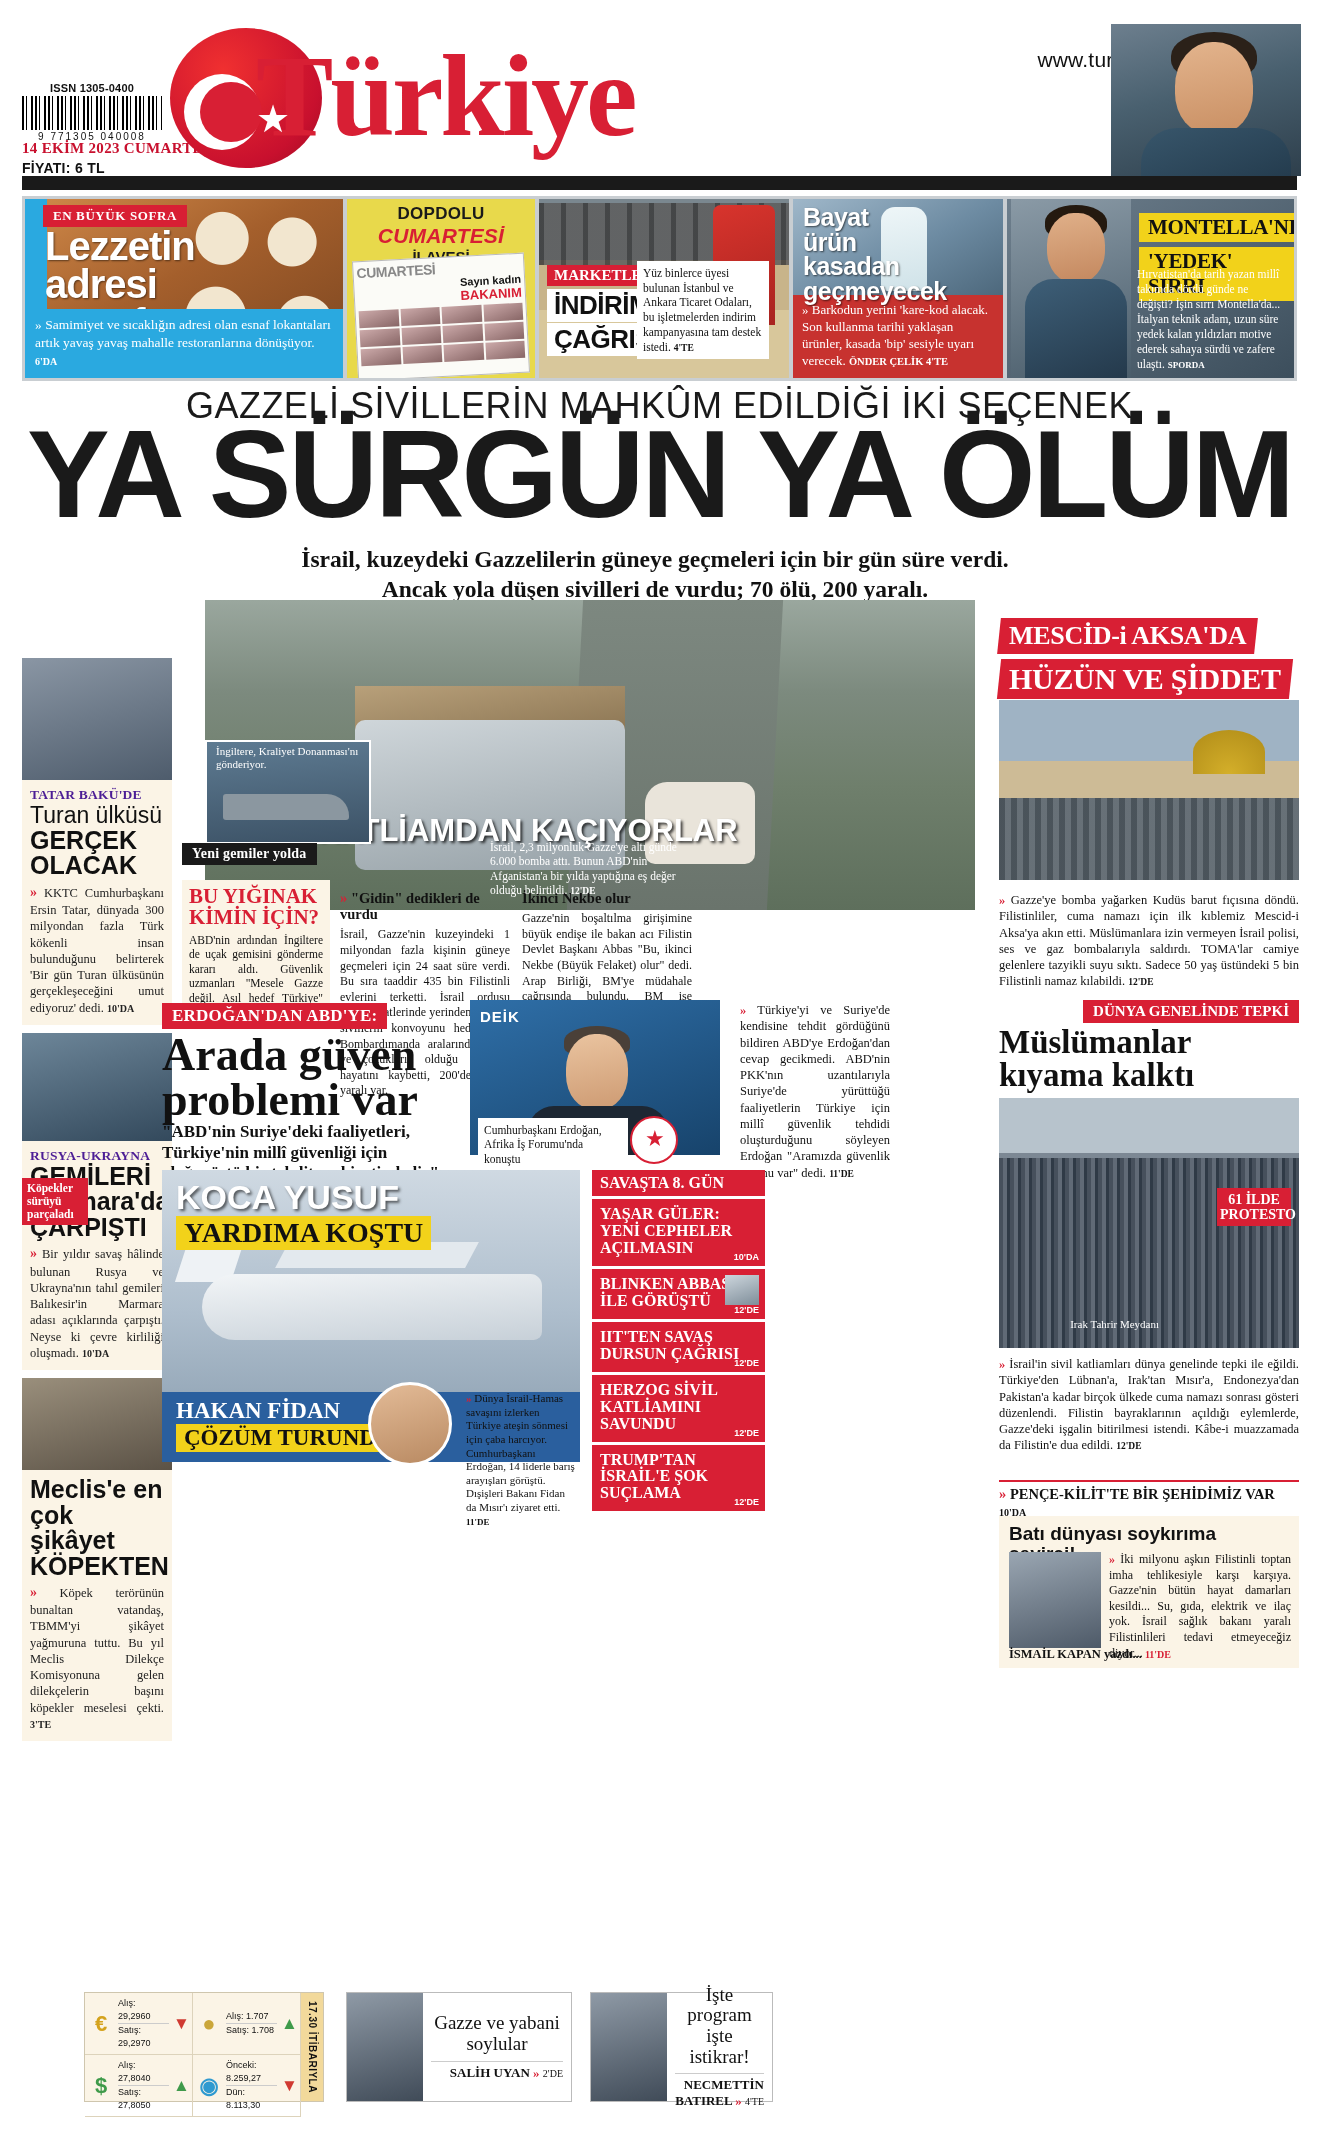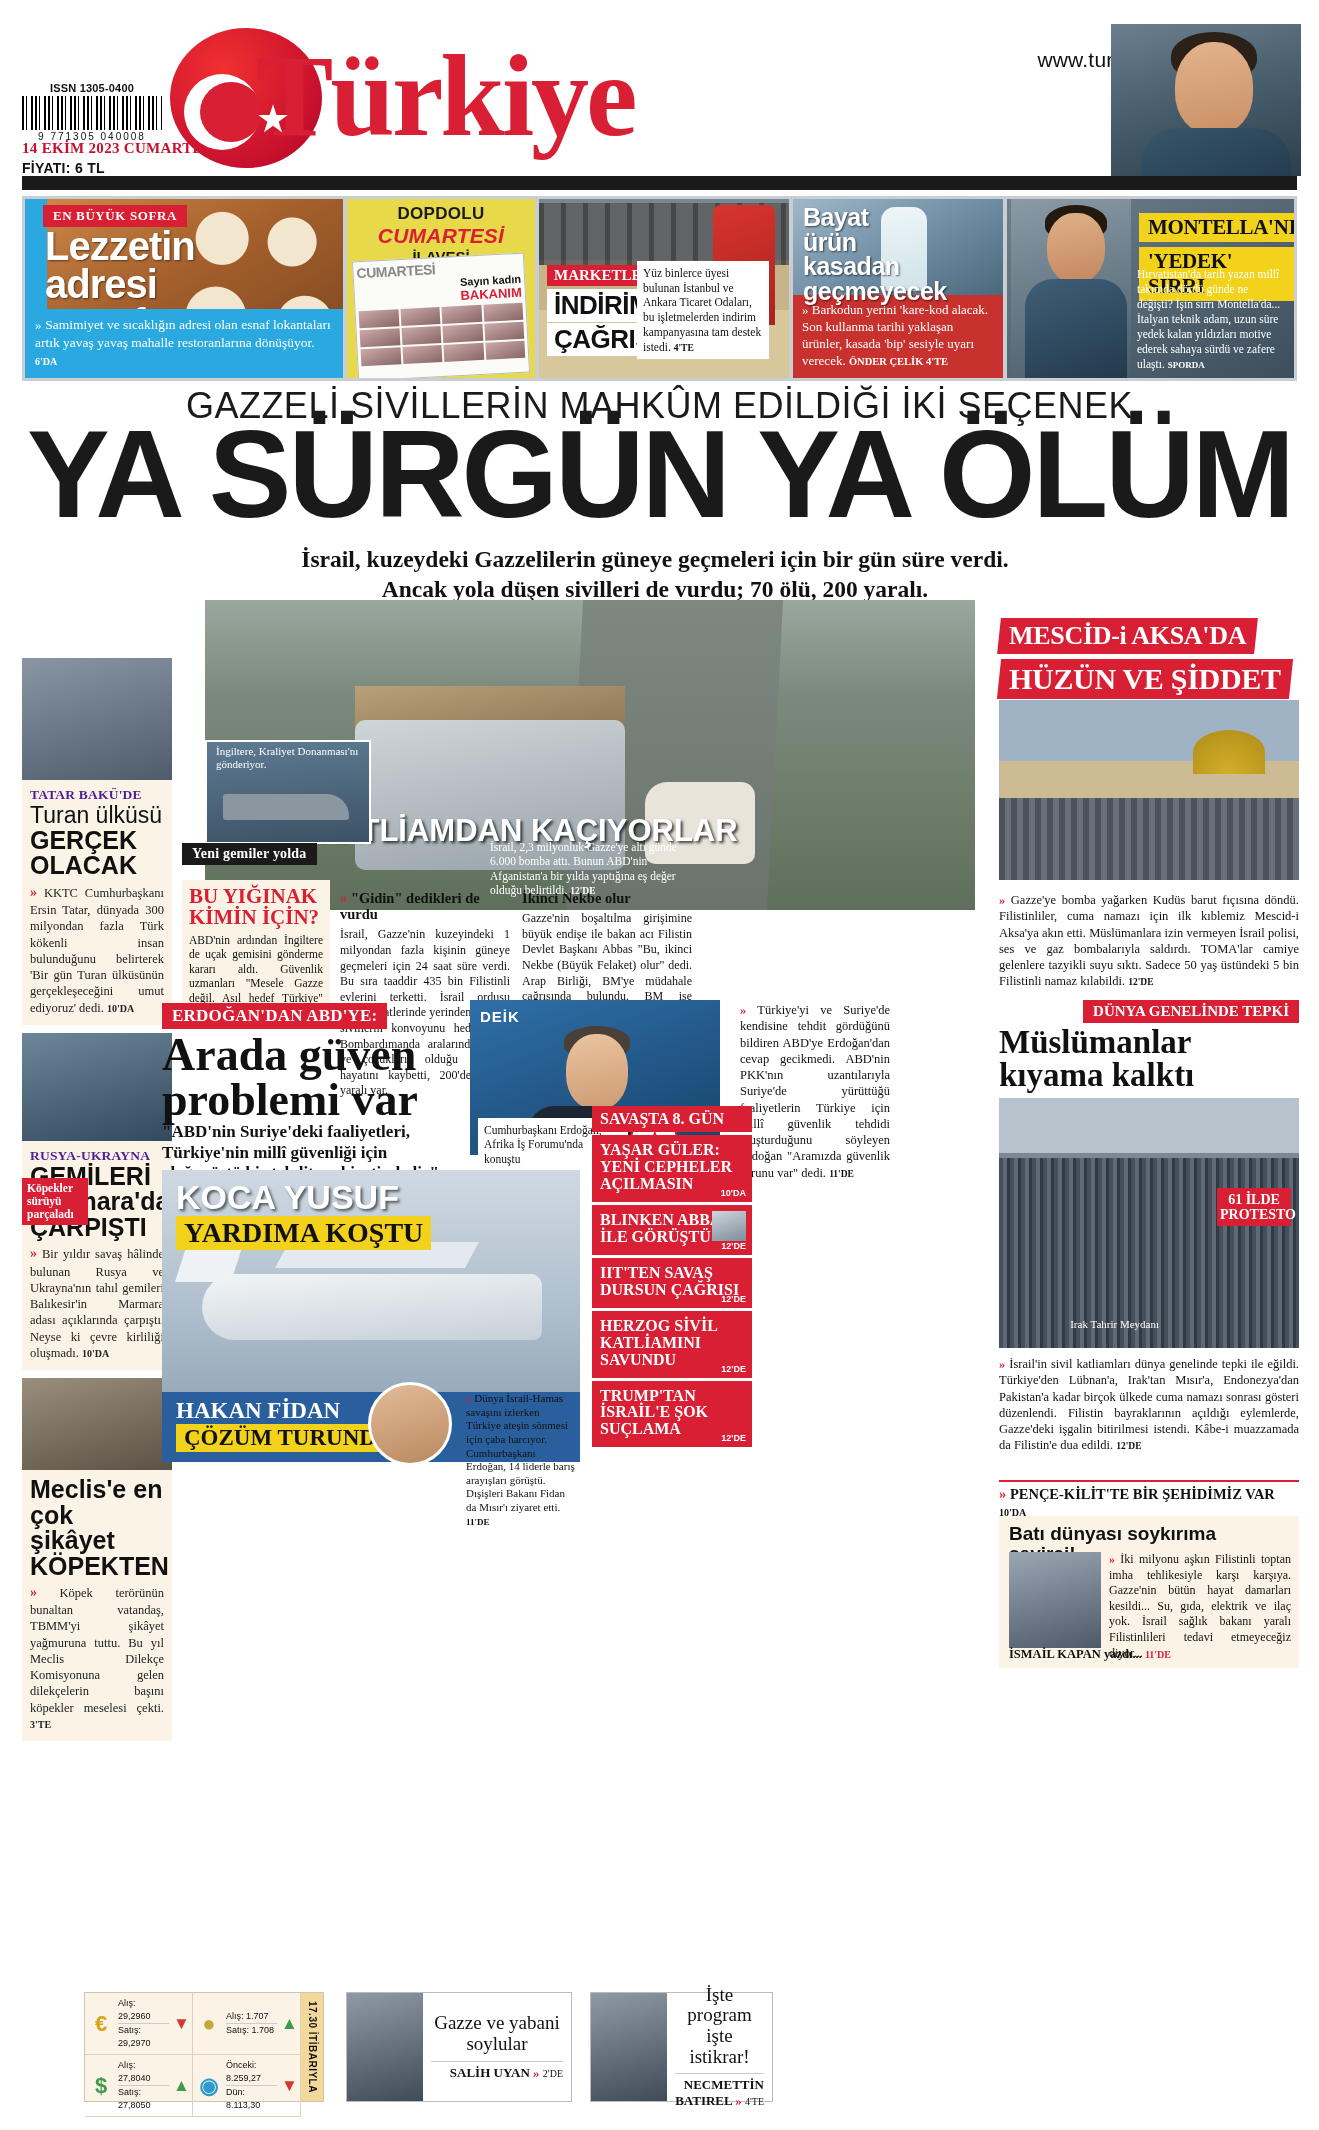--- a/index.html
+++ b/index.html
@@ -506,21 +506,21 @@
   }
   .hakan-cap {
     position:absolute; left:466px; top:1392px; width:110px; color:#111;
     font-size:11px; line-height:1.24; z-index:7;
     font-family:"Liberation Serif",serif;
   }
   .hakan-cap .q { color:#d81f34; font-weight:bold; }
   .hakan-cap b { font-size:9px; }
 
   
-  .savas-col { position:absolute; left:592px; top:1106px; width:160px; }
+  .savas-col { position:absolute; left:592px; top:1170px; width:173px; }
   .savas-head {
     background:#d81f34; color:#fff; font-size:16px; font-weight:bold;
     padding:4px 8px; font-family:"Liberation Serif",serif;
   }
   .savas-item {
     background:#d81f34; color:#fff; margin-top:3px; padding:7px 8px 9px;
     position:relative;
   }
   .savas-item .it { font-size:16px; font-weight:bold; line-height:1.06;
     font-family:"Liberation Serif",serif; }

